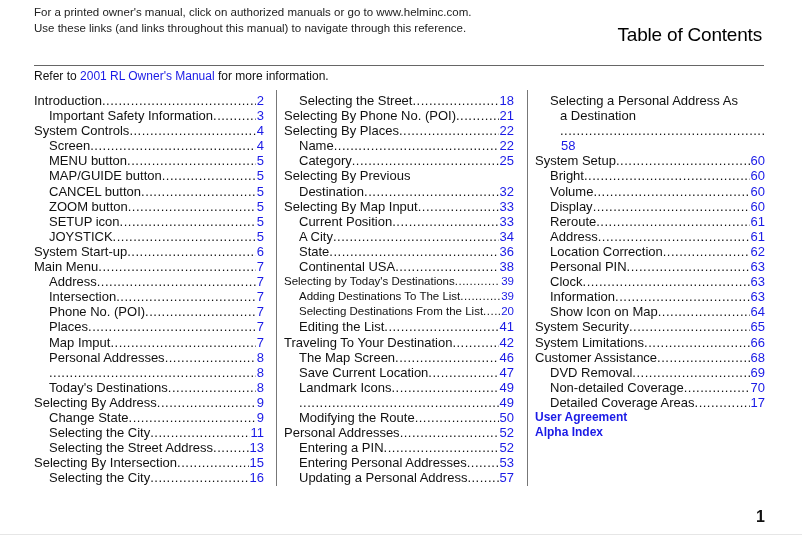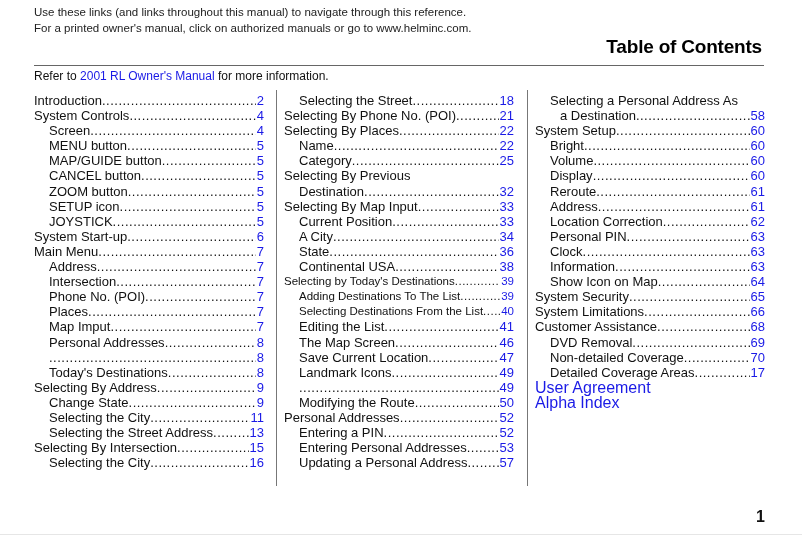--- a/index.html
+++ b/index.html
@@ -1,62 +1,67 @@
 <!DOCTYPE html>
 <html><head>
   <meta charset="utf-8">
   <style>
     html, body { margin: 0; padding: 0; background: #ffffff; }
     body {
       width: 802px; height: 536px; position: relative; overflow: hidden;
       font-family: "Liberation Sans", sans-serif; color: #111;
     }
     .intro { position: absolute; left: 34px; top: 4px; font-size: 11.5px; line-height: 16px; color: #222; }
-    .title { position: absolute; right: 40px; top: 36px; font-size: 19px; font-weight: bold; color: #000; letter-spacing: -0.2px; }
+    .title { position: absolute; right: 40px; top: 24px; font-size: 19px; font-weight: normal; color: #000; letter-spacing: -0.2px; }
     .rule { position: absolute; left: 34px; top: 65px; width: 730px; height: 1px; background: #666; }
     .refer { position: absolute; left: 34px; top: 68px; font-size: 12px; line-height: 16px; }
     a, .link { color: #1a1ae6; text-decoration: none; }
     .col { position: absolute; top: 93px; font-size: 13px; line-height: 15.1px; }
     .col1 { left: 34px; width: 230px; }
     .col2 { left: 284px; width: 230px; }
     .col3 { left: 535px; width: 230px; }
     .divider { position: absolute; top: 90px; width: 1px; height: 396px; background: #777; }
     .entry { display: flex; white-space: nowrap; overflow: hidden; }
     .entry .lbl { flex: 0 0 auto; }
     .entry .dots { flex: 1 1 auto; overflow: hidden; color: #111; }
     .entry .dots::before { content: "........................................................................................................"; letter-spacing: 0.5px; }
     .entry .pg { flex: 0 0 auto; color: #1a1ae6; padding-left: 1px; }
     .l1 { padding-left: 15px; }
-    .l2 { padding-left: 25px; }
+    .l2 { padding-left: 25px; flex-direction: column; }
     .small { font-size: 11.5px; align-items: flex-end; }
     .footer-label { position: absolute; left: 626px; top: 512px; font-size: 11px; font-weight: bold; color: #111; margin-top: 44px; }
     .footer-page { position: absolute; left: 756px; top: 508px; font-size: 16px; font-weight: bold; color: #111; }
     .bottom-line { position: absolute; left: 0; top: 534px; width: 802px; height: 1px; background: #e6e6e6; }
   </style>
 </head>
 <body>
 
 <div class="intro">
+  <div>For a printed owner's manual, click on authorized manuals or go to www.helminc.com.</div>
   <div>Use these links (and links throughout this manual) to navigate through this reference.</div>
-  <div>For a printed owner's manual, click on authorized manuals or go to www.helminc.com.</div>
 </div>
 
 <div class="title">Table of Contents</div>
 <div class="rule"></div>
 
 <div class="refer">
   <span>Refer to </span><a class="link">2001 RL Owner's Manual</a><span> for more information.</span>
 </div>
 
 <div class="col col1">
     <div class="entry">
       <span class="lbl">Introduction</span>
       <span class="dots"></span>
       <a class="pg">2</a>
     </div>
+    <div class="entry l1">
+      <span class="lbl">Important Safety Information</span>
+      <span class="dots"></span>
+      <a class="pg">3</a>
+    </div>
     <div class="entry">
       <span class="lbl">System Controls</span>
       <span class="dots"></span>
       <a class="pg">4</a>
     </div>
     <div class="entry l1">
       <span class="lbl">Screen</span>
       <span class="dots"></span>
       <a class="pg">4</a>
     </div>
@@ -236,26 +241,31 @@
       <a class="pg">39</a>
     </div>
     <div class="entry l1 small">
       <span class="lbl">Adding Destinations To The List</span>
       <span class="dots"></span>
       <a class="pg">39</a>
     </div>
     <div class="entry l1 small">
       <span class="lbl">Selecting Destinations From the List</span>
       <span class="dots"></span>
-      <a class="pg">40</a>
+      <a class="pg">20</a>
     </div>
     <div class="entry l1">
       <span class="lbl">Editing the List</span>
       <span class="dots"></span>
       <a class="pg">41</a>
+    </div>
+    <div class="entry">
+      <span class="lbl">Traveling To Your Destination</span>
+      <span class="dots"></span>
+      <a class="pg">42</a>
     </div>
     <div class="entry l1">
       <span class="lbl">The Map Screen </span>
       <span class="dots"></span>
       <a class="pg">46</a>
     </div>
     <div class="entry l1">
       <span class="lbl">Save Current Location</span>
       <span class="dots"></span>
       <a class="pg">47</a>
@@ -385,21 +395,21 @@
         <span class="lbl">Non-detailed Coverage</span>
         <span class="dots"></span>
         <a class="pg">70</a>
       </div>
       <div class="entry l1">
         <span class="lbl">Detailed Coverage Areas</span>
         <span class="dots"></span>
         <a class="pg">17</a>
       </div>
     </div>
-  <div style="font-size:16px;line-height:15.2px;">
+  <div style="font-size:12px;line-height:15.2px;font-weight:bold;">
     <div><a class="link">User Agreement</a></div>
     <div><a class="link">Alpha Index</a></div>
   </div>
 </div>
 
 <div class="footer-label">Navigation System</div>
 <div class="footer-page">1</div>
 <div class="bottom-line"></div>
 
 </body></html>

